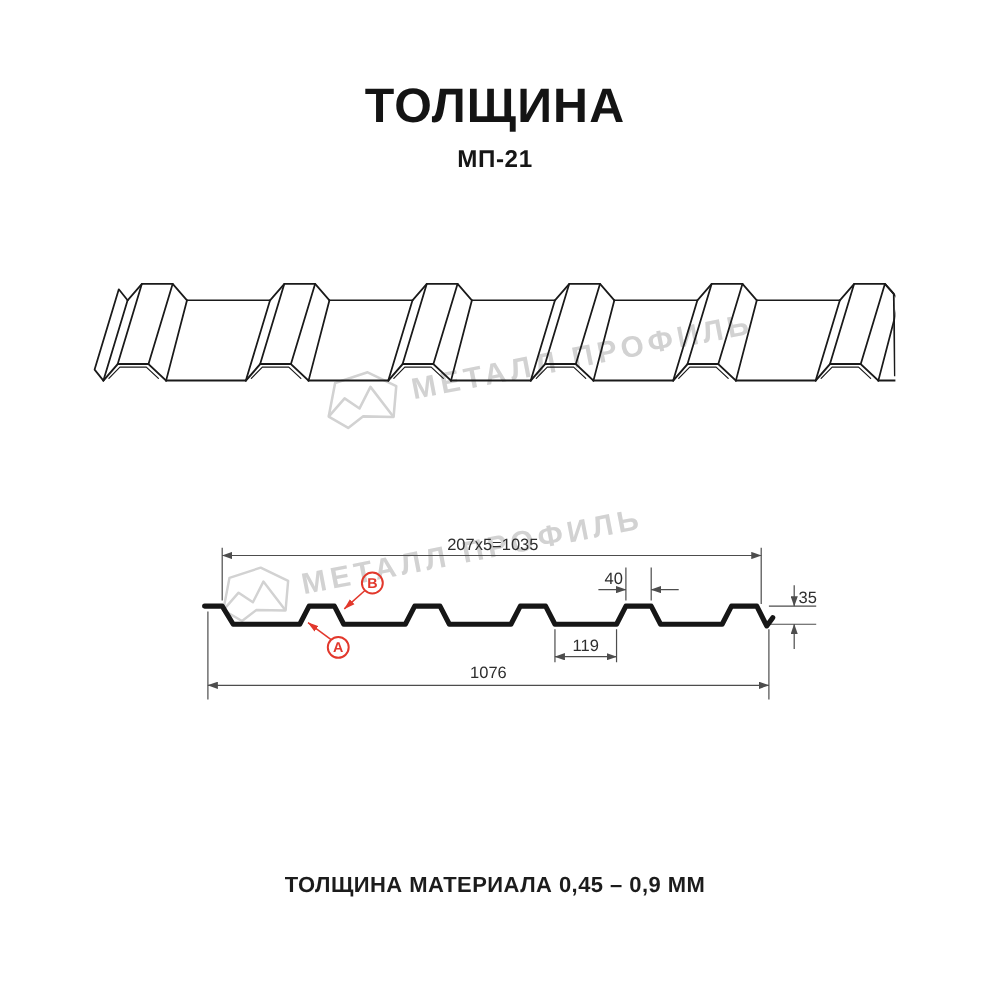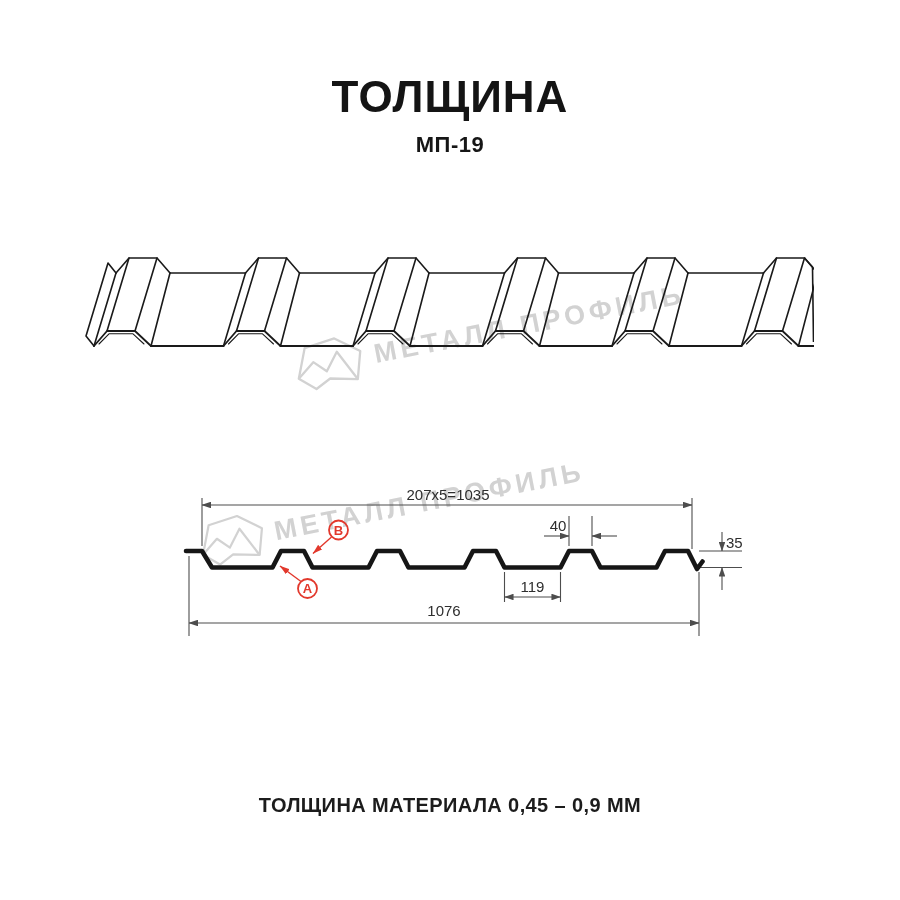--- a/index.html
+++ b/index.html
@@ -32,21 +32,21 @@
   #profile3d{left:80px;top:244px;}
   #crosssec{left:170px;top:470px;}
   svg text{font-family:"Liberation Sans",sans-serif;}
   .dimtxt{font-size:15px;fill:#2e2e2e;}
   .redtxt{font-size:13px;font-weight:700;fill:#e2382c;}
 </style>
 </head>
 <body>
 
 <div class="page-title">ТОЛЩИНА</div>
-<div class="page-subtitle">МП-19</div>
+<div class="page-subtitle">МП-21</div>
 
 <div class="wm wm-1">
   <svg width="80" height="54" viewBox="0 0 80 56">
     <g fill="none" stroke="#d2d2d2" stroke-width="2.4" stroke-linejoin="round">
       <path d="M8,38 L20,8 L52,4 L76,22 L68,50 L40,44 L24,52 Z"></path>
       <path d="M8,38 L26,24 L38,36 L52,18 L68,50"></path>
     </g>
   </svg>
   <span>МЕТАЛЛ ПРОФИЛЬ</span>
 </div>

